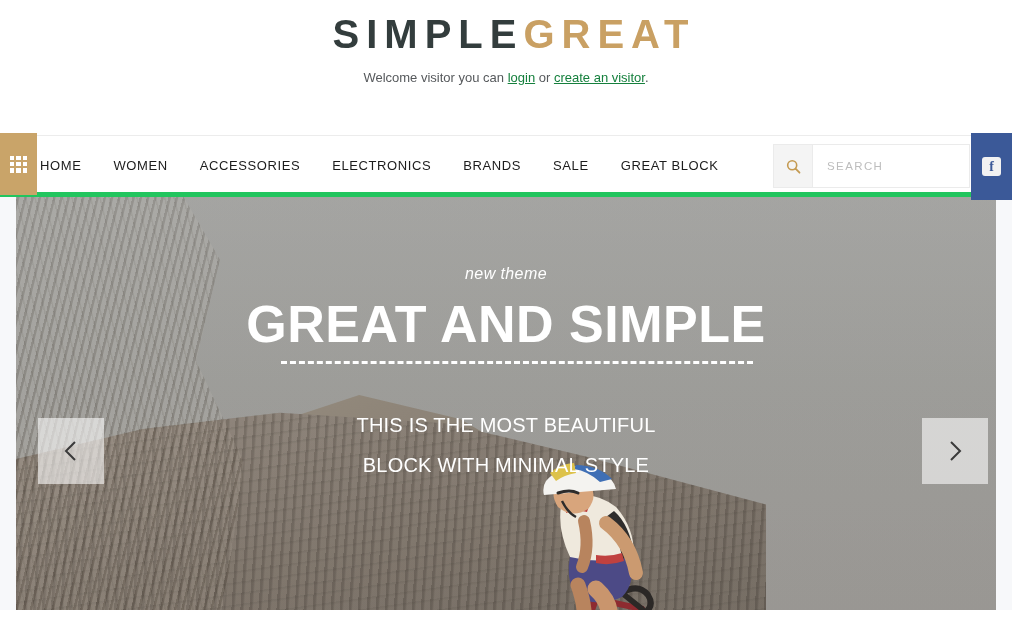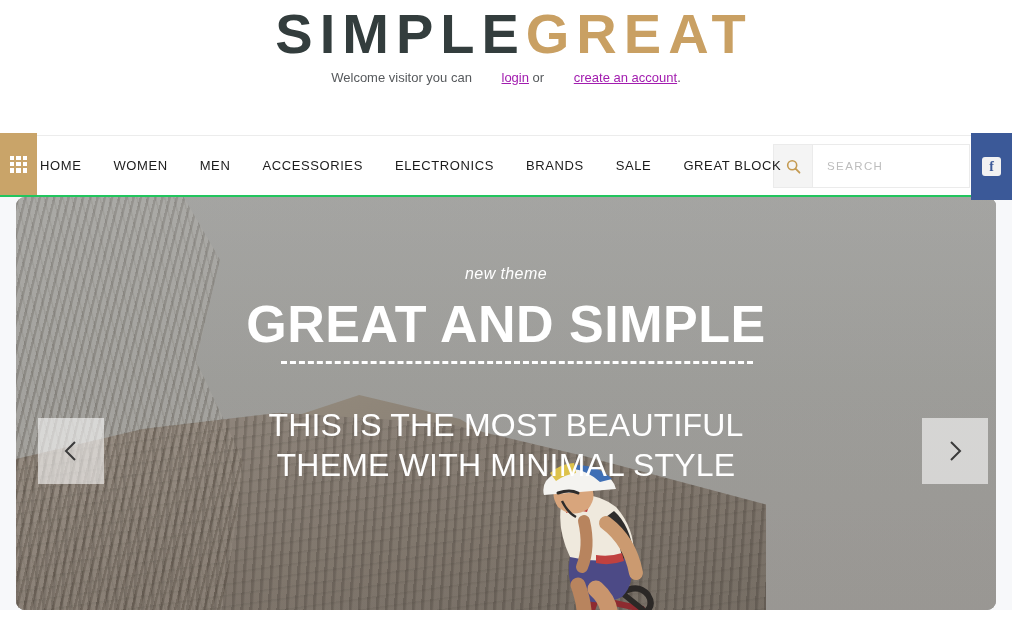--- a/index.html
+++ b/index.html
@@ -19,54 +19,53 @@
     background: #ffffff;
     position: relative;
   }
 
   .logo {
     position: absolute;
     top: 10px;
     left: 0;
     width: 1012px;
     text-align: center;
-    font-size: 56px;
+    font-size: 40px;
     font-weight: 700;
     letter-spacing: 7px;
     line-height: 48px;
     white-space: nowrap;
     padding-left: 16px;
   }
   .logo .logo-simple { color: #333d3d; }
   .logo .logo-great  { color: #c9a063; }
 
   .welcome {
     position: absolute;
     top: 69px;
     left: 0;
     width: 1012px;
     text-align: center;
     font-size: 13px;
     color: #56595c;
     line-height: 17px;
   }
   .welcome a {
-    color: #a21caf;
+    color: #15803d;
     text-decoration: underline;
-    margin-left: 26px;
   }
 
   
   .navbar {
     position: relative;
     width: 1012px;
     height: 62px;
     background: #ffffff;
     border-top: 1px solid #ececec;
-    border-bottom: 2px solid #22c55e;
+    border-bottom: 5px solid #22c55e;
   }
 
   .grid-button {
     position: absolute;
     left: 0;
     top: -3px;
     width: 37px;
     height: 62px;
     background: #c9a469;
     display: flex;
@@ -177,21 +176,20 @@
   }
 
   .hero {
     position: absolute;
     left: 16px;
     top: 0;
     width: 980px;
     height: 413px;
     overflow: hidden;
     background: #9b9a98;
-    border-radius: 9px;
   }
 
   
   .hero-sky {
     position: absolute; inset: 0;
     background:
       linear-gradient(180deg, #a2a2a0 0%, #9c9c99 45%, #9a9895 100%);
   }
   .rock-left {
     position: absolute;
@@ -285,21 +283,21 @@
     position: absolute;
     top: 164px;
     left: 265px;
     width: 472px;
     height: 0;
     border-top: 3px dashed #ffffff;
   }
   .hero-sub {
     position: absolute;
     top: 208px; left: 0; width: 980px;
-    font-size: 32px;
+    font-size: 20px;
     font-weight: 300;
     color: #ffffff;
     line-height: 40px;
     letter-spacing: 0.2px;
   }
   .hero-cta {
     position: absolute;
     top: 329px;
     left: 374px;
     width: 252px;
@@ -334,21 +332,21 @@
 </head>
 <body>
 
 <div class="topbar">
 
   <div class="logo">
     <span class="logo-simple">SIMPLE</span><span class="logo-great">GREAT</span>
   </div>
 
   <div class="welcome">
-    <span>Welcome visitor you can </span><a href="#">login</a><span> or </span><a href="#">create an account</a><span>.</span>
+    <span>Welcome visitor you can </span><a href="#">login</a><span> or </span><a href="#">create an visitor</a><span>.</span>
   </div>
 
 </div>
 
 <div class="navbar">
 
   <div class="grid-button">
     <span class="grid-glyph">
       <i></i>
         <i></i>
@@ -358,21 +356,20 @@
         <i></i>
         <i></i>
         <i></i>
         <i></i>
     </span>
   </div>
 
   <nav class="nav-links">
     <a href="#">HOME</a>
     <a href="#">WOMEN</a>
-    <a href="#">MEN</a>
     <a href="#">ACCESSORIES</a>
     <a href="#">ELECTRONICS</a>
     <a href="#">BRANDS</a>
     <a href="#">SALE</a>
     <a href="#">GREAT BLOCK</a>
   </nav>
 
   <div class="search-wrap">
     <div class="search-btn">
       <svg width="15" height="15" viewBox="0 0 16 16">
@@ -471,21 +468,21 @@
       <path d="M112,34 q12,-4 20,0" fill="none" stroke="#2e2c2b" stroke-width="3" stroke-linecap="round"></path>
       <path d="M116,42 q6,12 14,16" fill="none" stroke="#2e2c2b" stroke-width="2.4"></path>
     </svg>
 
     <div class="hero-content">
       <div class="kicker">new theme</div>
       <div class="hero-title">GREAT AND SIMPLE</div>
       <div class="hero-rule"></div>
       <div class="hero-sub">
         <div>THIS IS THE MOST BEAUTIFUL</div>
-        <div>THEME WITH MINIMAL STYLE</div>
+        <div>BLOCK WITH MINIMAL STYLE</div>
       </div>
     </div>
 
   </div>
 
   <div class="arrow arrow-prev">
     <svg width="22" height="26" viewBox="0 0 22 26">
       <polyline points="15,4 6,13 15,22" fill="none" stroke="#3a3a3a" stroke-width="2"></polyline>
     </svg>
   </div>

